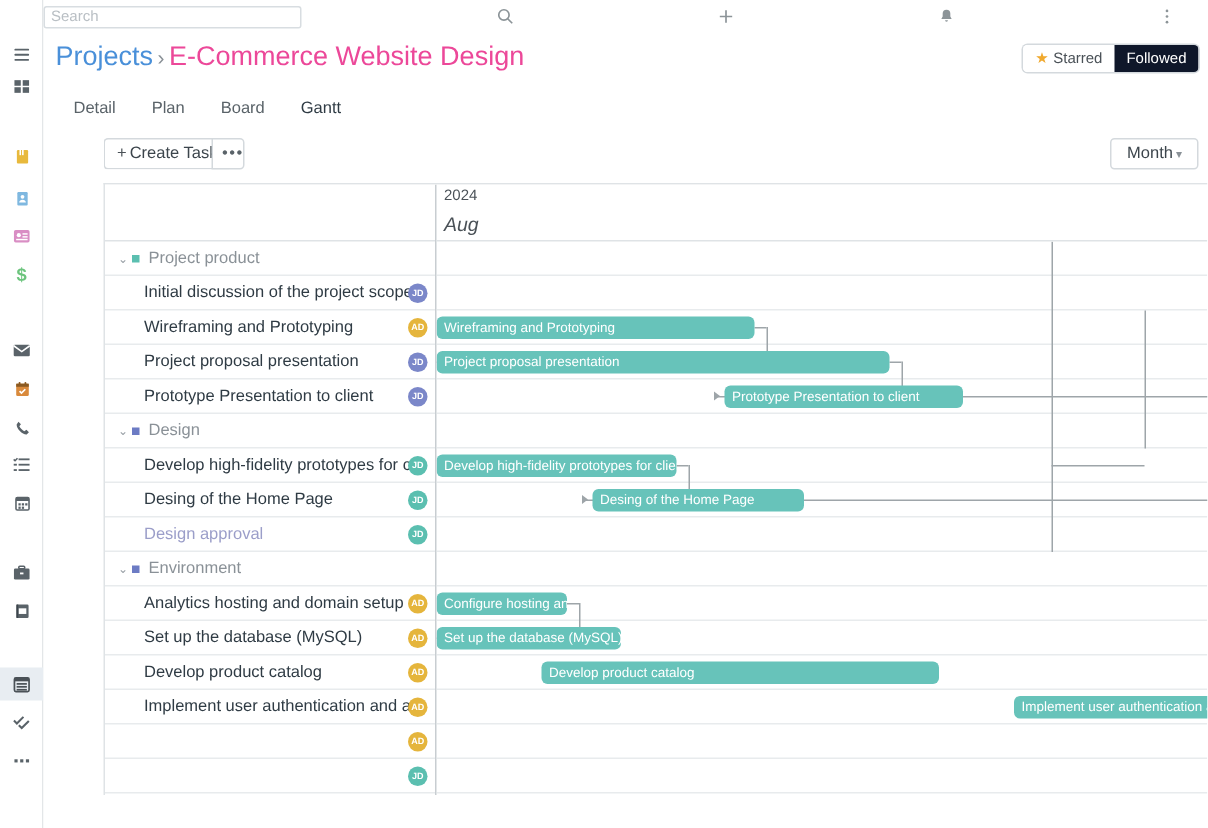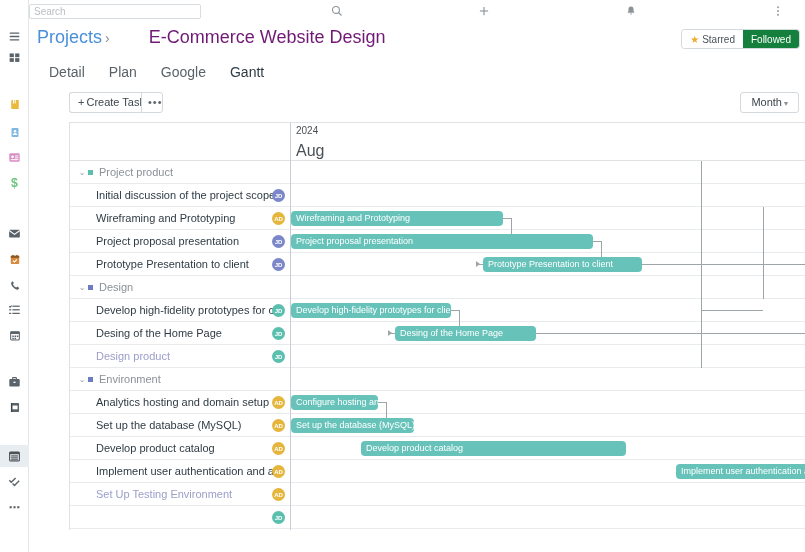--- a/index.html
+++ b/index.html
@@ -60,45 +60,45 @@
   }
 
   
   #breadcrumb {
     position: absolute; top: 26px; left: 8px;
     font-size: 18px; line-height: 22px;
     white-space: nowrap;
   }
   #crumb-root { color: #4a90d9; cursor: pointer; }
   #crumb-sep { color: #8a9197; margin: 0 3px; font-size: 14px; }
-  #crumb-current { color: #701a75; margin-left: 36px; }
+  #crumb-current { color: #ec4899; }
 
   
   #pill-group {
     position: absolute; top: 30px; right: 6px;
     display: flex; height: 18px;
     border-radius: 3px; overflow: hidden;
     box-shadow: 0 0 0 1px #d4d9dd;
   }
   .pill {
     display: flex; align-items: center; gap: 3px;
     padding: 0 8px; font-size: 10px; cursor: pointer;
   }
   #pill-starred { background: #ffffff; color: #4a5157; }
-  #pill-followed { background: #15803d; color: #ffffff; justify-content: center; }
+  #pill-followed { background: #0f172a; color: #ffffff; justify-content: center; }
   #star-glyph { color: #f0a92e; font-size: 10px; }
 
   
   #tabs {
     position: absolute; top: 63px; left: 8px;
     display: flex; gap: 0;
   }
   .tab {
     padding: 0 12px; height: 18px; line-height: 18px;
-    font-size: 14px; color: #5a6369; cursor: pointer;
+    font-size: 11px; color: #5a6369; cursor: pointer;
   }
   .tab.active { color: #2f3b44; }
 
   
   #actionrow {
     position: absolute; top: 92px; left: 40px; right: 6px; height: 21px;
   }
   #btn-create {
     position: absolute; left: 0; top: 0;
     height: 21px; padding: 0 8px;
@@ -151,21 +151,21 @@
   #right-header {
     position: absolute; top: 0; left: 0; right: 0; height: 38px;
     border-bottom: 1px solid #dfe3e6; z-index: 4; background: #fff;
   }
   #hdr-year {
     position: absolute; top: 2px; left: 5px;
     font-size: 10px; color: #4a5157;
   }
   #hdr-month {
     position: absolute; top: 19px; left: 5px;
-    font-size: 16px; color: #4a5157;
+    font-size: 13px; color: #4a5157; font-style: italic;
   }
 
   .row {
     height: 23px; border-bottom: 1px solid #e8ebed;
     display: flex; align-items: center; position: relative;
   }
   .row.group { }
   .row-caret {
     width: 12px; text-align: center; color: #9aa1a7; font-size: 8px;
     cursor: pointer; flex: 0 0 12px; margin-left: 6px;
@@ -383,21 +383,21 @@
         <span>Starred</span>
       </div>
       <div class="pill" id="pill-followed">
         <span>Followed</span>
       </div>
     </div>
 
     <div id="tabs">
       <div class="tab">Detail</div>
       <div class="tab">Plan</div>
-      <div class="tab">Google</div>
+      <div class="tab">Board</div>
       <div class="tab active">Gantt</div>
     </div>
 
     <div id="actionrow">
       <button id="btn-create">
         <span class="plus">+</span><span>Create Task</span>
       </button>
       <button id="btn-more">•••</button>
       <button id="btn-month">
         <span>Month</span><span class="caret">▾</span>
@@ -493,21 +493,21 @@
             </div>
             <div class="row">
               <span class="task-label">Develop high-fidelity prototypes for clien...</span>
               <span class="avatar" style="background: rgb(91, 191, 176);">JD</span>
             </div>
             <div class="row">
               <span class="task-label">Desing of the Home Page</span>
               <span class="avatar" style="background: rgb(91, 191, 176);">JD</span>
             </div>
             <div class="row">
-              <span class="task-label muted">Design product</span>
+              <span class="task-label muted">Design approval</span>
               <span class="avatar" style="background: rgb(91, 191, 176);">JD</span>
             </div>
             <div class="row group">
               <span class="row-caret">⌄</span>
               <span class="row-sq" style="background: rgb(108, 123, 196);"></span>
               <span class="group-label">Environment</span>
             </div>
             <div class="row">
               <span class="task-label">Analytics hosting and domain setup</span>
               <span class="avatar" style="background: rgb(229, 181, 60);">AD</span>
@@ -518,21 +518,20 @@
             </div>
             <div class="row">
               <span class="task-label">Develop product catalog</span>
               <span class="avatar" style="background: rgb(229, 181, 60);">AD</span>
             </div>
             <div class="row">
               <span class="task-label">Implement user authentication and acco...</span>
               <span class="avatar" style="background: rgb(229, 181, 60);">AD</span>
             </div>
             <div class="row">
-              <span class="task-label muted">Set Up Testing Environment</span>
               <span class="avatar" style="background: rgb(229, 181, 60);">AD</span>
             </div>
             <div class="row">
               <span class="avatar" style="background: rgb(91, 191, 176);">JD</span>
             </div>
           </div>
       </div>
     </div>
 
   </div>

